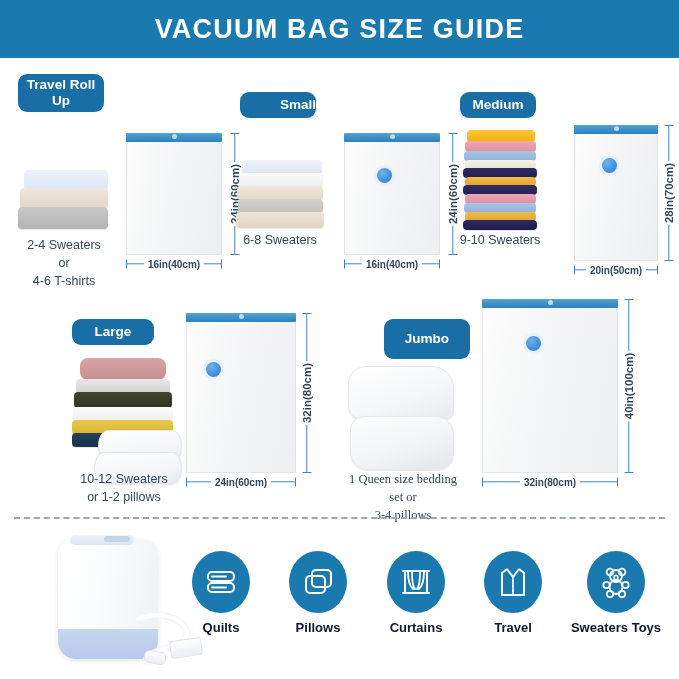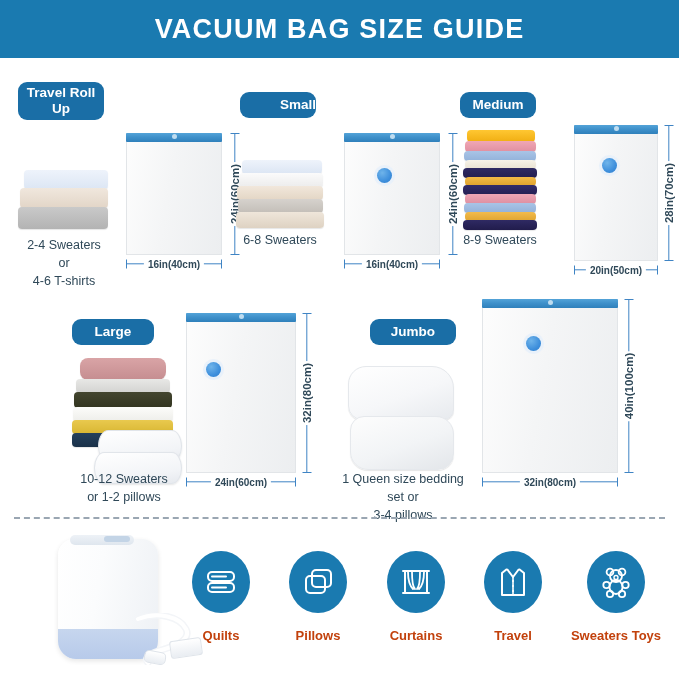--- a/index.html
+++ b/index.html
@@ -163,33 +163,33 @@
 
   
   .use-item{position:absolute;text-align:center;}
   .use-circle{
     width:58px;height:62px;margin:0 auto;
     border-radius:50%;
     background:#1a7ab0;
     display:flex;align-items:center;justify-content:center;
   }
   .use-label{
-    margin-top:15px;
-    font-size:13px;font-weight:bold;color:#c2410c;
+    margin-top:7px;
+    font-size:13px;font-weight:bold;color:#0f172a;
     white-space:nowrap;
   }
 </style>
 </head>
 <body>
 
 <div class="header">
   <div class="header-title">VACUUM BAG SIZE GUIDE</div>
 </div>
 
-<div class="badge" style="left:18px;top:82px;width:86px;height:38px;">Travel Roll
+<div class="badge" style="left:18px;top:74px;width:86px;height:38px;">Travel Roll
 Up</div>
 
 <div class="stack" style="left:18px;top:170px;width:92px;height:60px;">
   <div class="layer" style="left:6px;top:0px;width:84px;height:19px;background:linear-gradient(180deg,#eef3fb 0%,#dce6f4 100%);"></div>
   <div class="layer" style="left:2px;top:18px;width:88px;height:20px;background:linear-gradient(180deg,#f0e7dd 0%,#e2d5c7 100%);"></div>
   <div class="layer" style="left:0px;top:37px;width:90px;height:22px;background:linear-gradient(180deg,#c9c9c9 0%,#b3b3b3 100%);"></div>
 </div>
 
 <div class="caption" style="left:8px;top:236px;width:112px;">2-4 Sweaters
 or
@@ -253,21 +253,21 @@
   <div class="layer" style="left:3px;top:30px;width:71px;height:9px;background:linear-gradient(180deg,#f7f3e9 0%,#e9e2d2 100%);"></div>
   <div class="layer" style="left:1px;top:38px;width:74px;height:10px;background:linear-gradient(180deg,#2f2a63 0%,#231e50 100%);"></div>
   <div class="layer" style="left:3px;top:47px;width:71px;height:9px;background:linear-gradient(180deg,#f2b946 0%,#dfa22c 100%);"></div>
   <div class="layer" style="left:1px;top:55px;width:74px;height:10px;background:linear-gradient(180deg,#322c6a 0%,#241f52 100%);"></div>
   <div class="layer" style="left:3px;top:64px;width:71px;height:10px;background:linear-gradient(180deg,#efa6b5 0%,#dd8fa1 100%);"></div>
   <div class="layer" style="left:2px;top:73px;width:72px;height:10px;background:linear-gradient(180deg,#a9c4e6 0%,#92b1d9 100%);"></div>
   <div class="layer" style="left:3px;top:82px;width:71px;height:9px;background:linear-gradient(180deg,#f2bb4c 0%,#dfa430 100%);"></div>
   <div class="layer" style="left:1px;top:90px;width:74px;height:10px;background:linear-gradient(180deg,#2f2a63 0%,#211c4c 100%);"></div>
 </div>
 
-<div class="caption" style="left:448px;top:231px;width:104px;">8-9 Sweaters</div>
+<div class="caption" style="left:448px;top:231px;width:104px;">9-10 Sweaters</div>
 
 <div class="bag" style="left:574px;top:125px;width:84px;height:136px;">
   <div class="bag-body"></div>
   <div class="bag-zip"></div>
   <div class="bag-valve" style="left:28px;top:33px;"></div>
 </div>
 
 <div class="dim-v" style="left:662px;top:125px;width:14px;height:136px;">
   <div class="line"></div>
     <div class="cap t"></div>
@@ -309,32 +309,32 @@
     <div class="cap b"></div>
   <div class="label">32in(80cm)</div>
 </div>
 <div class="dim-h" style="left:186px;top:476px;width:110px;height:12px;">
   <div class="line"></div>
     <div class="cap l"></div>
     <div class="cap r"></div>
   <div class="label">24in(60cm)</div>
 </div>
 
-<div class="badge" style="left:370px;top:319px;width:86px;height:26px;">Jumbo</div>
+<div class="badge" style="left:384px;top:319px;width:86px;height:40px;">Jumbo</div>
 
 <div class="stack" style="left:348px;top:366px;width:104px;height:104px;">
   <div class="layer" style="left:0px;top:0px;width:104px;height:52px;border-radius:18px 22px 10px 14px;
               background:linear-gradient(160deg,#ffffff 0%,#f6f7f9 55%,#e7eaee 100%);
               border:1px solid #e5e8ec;"></div>
   <div class="layer" style="left:2px;top:50px;width:102px;height:52px;border-radius:14px 18px 16px 18px;
               background:linear-gradient(160deg,#fdfdfd 0%,#f2f4f6 55%,#e3e6ea 100%);
               border:1px solid #e5e8ec;"></div>
 </div>
 
-<div class="caption" style="left:330px;top:470px;width:146px;">1 Queen size bedding
+<div class="caption" style="left:330px;top:470px;width:146px;font-family:Liberation Serif, serif;">1 Queen size bedding
 set or
 3-4 pillows</div>
 
 <div class="bag" style="left:482px;top:299px;width:136px;height:174px;">
   <div class="bag-body"></div>
   <div class="bag-zip"></div>
   <div class="bag-valve" style="left:44px;top:37px;"></div>
 </div>
 
 <div class="dim-v" style="left:622px;top:299px;width:14px;height:174px;">

